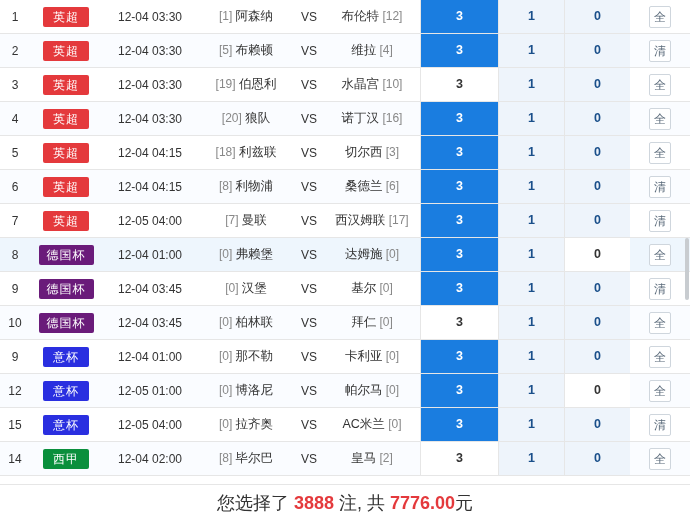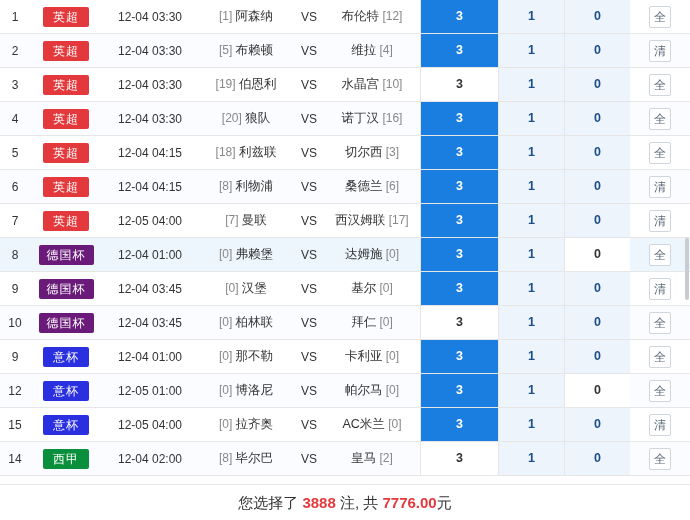--- a/index.html
+++ b/index.html
@@ -95,21 +95,21 @@
     text-align: center;
   }
 
   .footer {
     position: absolute;
     left: 0; bottom: 0;
     width: 690px;
     height: 36px;
     line-height: 36px;
     text-align: center;
-    font-size: 15px;
+    font-size: 18px;
     color: #333;
     background: #fff;
     border-top: 1px solid #e6e6e6;
   }
   .footer .hot { color: #e4393c; font-weight: bold; }
 
   .scrollbar {
     position: absolute;
     right: 0; top: 0;
     width: 6px; height: 484px;

